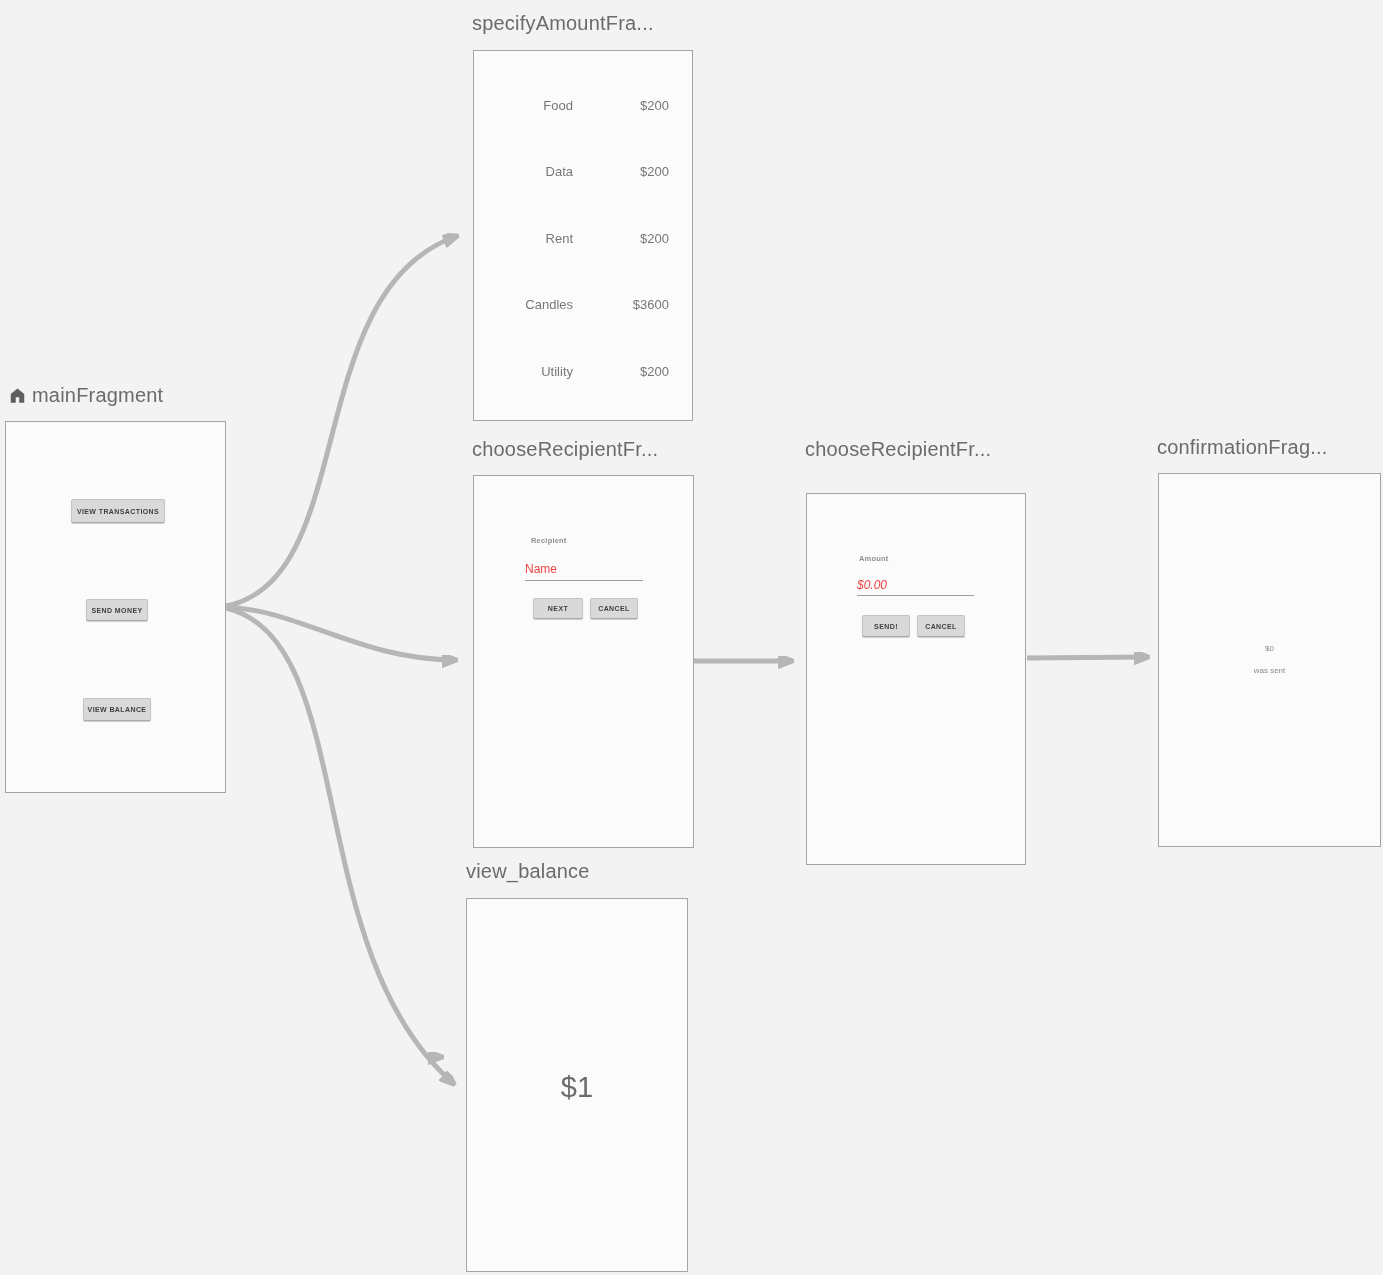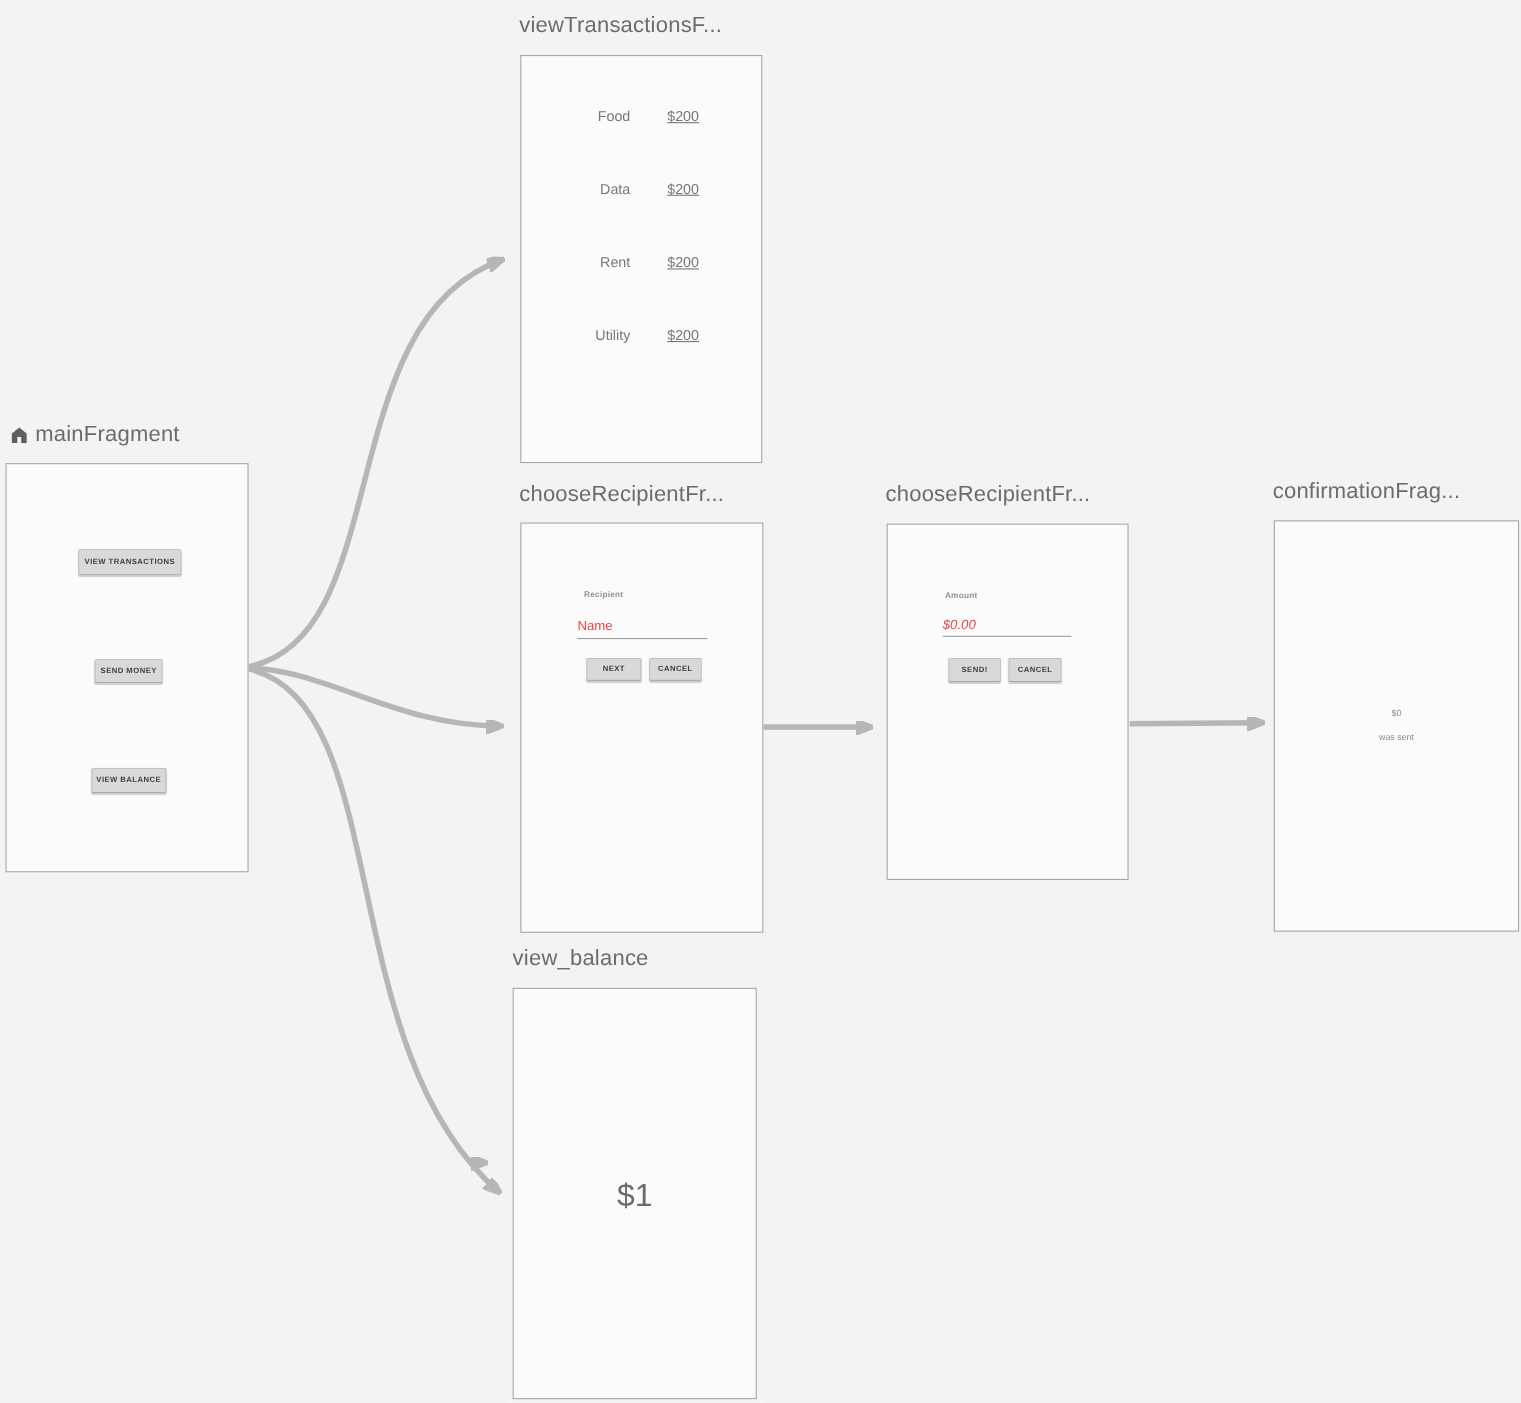--- a/index.html
+++ b/index.html
@@ -29,21 +29,21 @@
 
   .card {
     position: absolute;
     background: #fbfbfb;
     border: 1.5px solid #a5a5a5;
     box-sizing: border-box;
   }
   .c-main { left: 5px;    top: 421px; width: 221px; height: 372px; }
   .c-vt   { left: 473px;  top: 50px;  width: 220px; height: 371px; }
   .c-cr   { left: 473px;  top: 475px; width: 221px; height: 373px; }
-  .c-sa   { left: 806px;  top: 476px; width: 220px; height: 324px; }
+  .c-sa   { left: 806px;  top: 493px; width: 220px; height: 372px; }
   .c-cf   { left: 1158px; top: 473px; width: 223px; height: 374px; }
   .c-vb   { left: 466px;  top: 898px; width: 222px; height: 374px; }
 
   .t-main { left: 8px;    top: 384px; }
   .t-vt   { left: 472px;  top: 12px;  }
   .t-cr   { left: 472px;  top: 438px; }
   .t-sa   { left: 805px;  top: 438px; }
   .t-cf   { left: 1157px; top: 436px; }
   .t-vb   { left: 466px;  top: 860px; }
 
@@ -69,21 +69,21 @@
   .b-sm     { left: 80px;  top: 177px; width: 60px; height: 20px; }
   .b-vb     { left: 77px;  top: 276px; width: 66px; height: 21px; }
   .b-next   { left: 59px;  top: 122px; width: 48px; height: 19px; }
   .b-cancel1{ left: 116px; top: 122px; width: 46px; height: 19px; }
   .b-send   { left: 55px;  top: 121px; width: 46px; height: 20px; }
   .b-cancel2{ left: 110px; top: 121px; width: 46px; height: 20px; }
 
   .vt-rows { position: absolute; left: 0; top: 21px; right: 0; }
   .vrow { height: 66.5px; display: flex; align-items: center; font-size: 13px; color: #777777; }
   .vrow .lbl { width: 99px; text-align: right; }
-  .vrow .amt { width: 96px; text-align: center; text-decoration: underline; }
+  .vrow .amt { width: 96px; text-align: right; }
 
   .fld-label { position: absolute; font-size: 7.5px; color: #8f8f8f; letter-spacing: 0.2px; font-weight: bold; }
   .fld-value { position: absolute; font-size: 12px; color: #ef4444; }
   .fld-line  { position: absolute; height: 1px; background: #9d9d9d; }
 
   .l-cr  { left: 57px; top: 60px; }
   .v-cr  { left: 51px; top: 86px; }
   .u-cr  { left: 51px; top: 104px; width: 118px; }
   .l-sa  { left: 52px; top: 60px; }
   .v-sa  { left: 50px; top: 84px; font-style: italic; }
@@ -118,34 +118,38 @@
       <path d="M12 3.2 L3.5 10.2 L3.5 21 L9.8 21 L9.8 14.2 L14.2 14.2 L14.2 21 L20.5 21 L20.5 10.2 Z"></path>
     </svg>
     <span>mainFragment</span>
   </div>
   <div class="card c-main">
     <div class="pbtn b-vt">VIEW TRANSACTIONS</div>
     <div class="pbtn b-sm">SEND MONEY</div>
     <div class="pbtn b-vb">VIEW BALANCE</div>
   </div>
 
-  <div class="frag-title t-vt">viewTransactionsF...</div>
+  <div class="frag-title t-vt">specifyAmountFra...</div>
   <div class="card c-vt">
     <div class="vt-rows">
       <div class="vrow">
         <span class="lbl">Food</span>
         <span class="amt">$200</span>
       </div>
       <div class="vrow">
         <span class="lbl">Data</span>
         <span class="amt">$200</span>
       </div>
       <div class="vrow">
         <span class="lbl">Rent</span>
         <span class="amt">$200</span>
+      </div>
+      <div class="vrow">
+        <span class="lbl">Candles</span>
+        <span class="amt">$3600</span>
       </div>
       <div class="vrow">
         <span class="lbl">Utility</span>
         <span class="amt">$200</span>
       </div>
     </div>
   </div>
 
   <div class="frag-title t-cr">chooseRecipientFr...</div>
   <div class="card c-cr">

